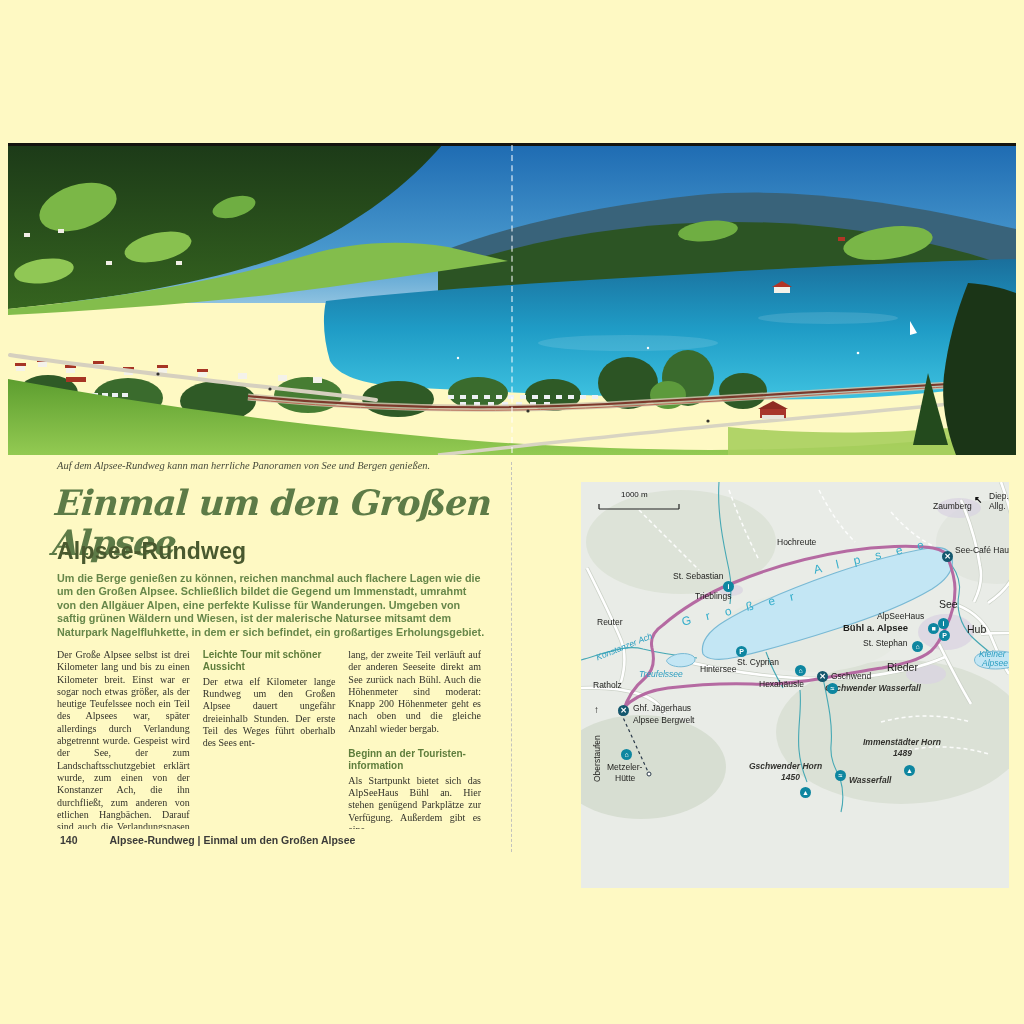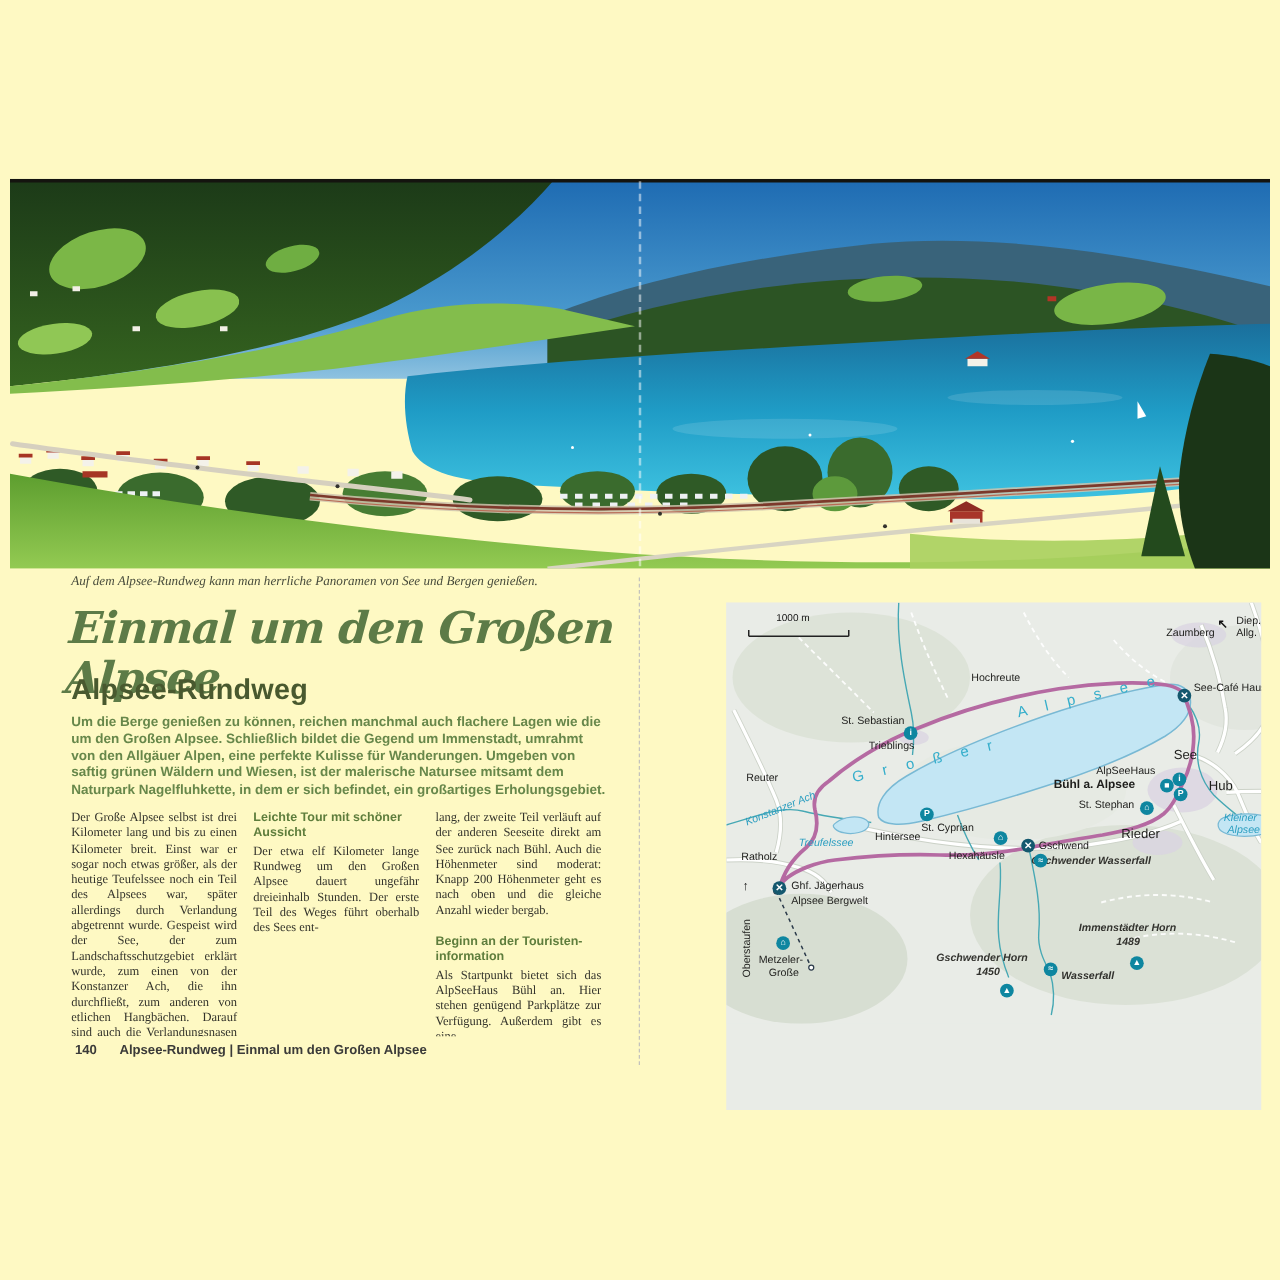--- a/index.html
+++ b/index.html
@@ -26,21 +26,21 @@
          font:700 10.8px/13.4px "Liberation Sans",sans-serif;color:#67874a;}
   .cols{position:absolute;left:57px;top:649px;width:424px;height:180px;display:flex;gap:13px;overflow:hidden;}
   .col{width:133px;font:10px/12.3px "Liberation Serif",serif;color:#33332b;text-align:justify;}
   .col p{margin:0;}
   .col-heading{font:700 10px/12.4px "Liberation Sans",sans-serif;color:#5e7d3c;
                margin:13px 0 2px 0;text-align:left;}
   .col2 .col-heading:first-child{margin-top:0;}
 
   
   .footer{position:absolute;top:834px;font:700 10.5px/13px "Liberation Sans",sans-serif;color:#3b3b39;
-          display:flex;gap:18px;white-space:nowrap;}
+          display:flex;gap:32px;white-space:nowrap;}
   .footer-left{left:60px;}
   .footer-right{right:36px;gap:16px;}
 
   
   .map{position:absolute;left:541px;top:482px;width:428px;height:406px;overflow:hidden;background:#e9ece7;margin-left:40px;}
   .map svg{position:absolute;left:0;top:0;}
   #map-labels{position:absolute;left:0;top:0;width:428px;height:337px;}
   .map-label{position:absolute;font:8.5px/9.5px "Liberation Sans",sans-serif;color:#1d1d1b;
              white-space:nowrap;transform-origin:0 0;}
   .map-label.place-lg{font-size:10.5px;}
@@ -315,34 +315,34 @@
         <div class="map-label place" style="left: 408px; top: 10px;">Diep.</div>
         <div class="map-label place" style="left: 408px; top: 20px;">Allg.</div>
         <div class="map-label place" style="left: 374px; top: 64px;">See-Café Haus</div>
         <div class="map-label place-lg" style="left: 358px; top: 118px;">See</div>
         <div class="map-label place" style="left: 296px; top: 130px;">AlpSeeHaus</div>
         <div class="map-label place-bold" style="left: 262px; top: 141px;">Bühl a. Alpsee</div>
         <div class="map-label place" style="left: 282px; top: 157px;">St. Stephan</div>
         <div class="map-label place-lg" style="left: 386px; top: 143px;">Hub</div>
         <div class="map-label water" style="left: 398px; top: 168px;">Kleiner</div>
         <div class="map-label water" style="left: 401px; top: 177px;">Alpsee</div>
-        <div class="map-label place-lg" style="left: 316px; top: 181px;">Rieder</div>
+        <div class="map-label place-lg" style="left: 306px; top: 181px;">Rieder</div>
         <div class="map-label place" style="left: 250px; top: 190px;">Gschwend</div>
         <div class="map-label nature" style="left: 244px; top: 202px;">Gschwender Wasserfall</div>
         <div class="map-label place" style="left: 178px; top: 198px;">Hexahäusle</div>
         <div class="map-label place" style="left: 108px; top: 183px; padding-left: 11px;">Hintersee</div>
         <div class="map-label place" style="left: 156px; top: 176px;">St. Cyprian</div>
         <div class="map-label water" style="left: 14px; top: 172px; transform: rotate(-22deg);">Konstanzer Ach</div>
         <div class="map-label water" style="left: 58px; top: 188px;">Treufelssee</div>
         <div class="map-label place" style="left: 12px; top: 199px;">Ratholz</div>
         <div class="map-label place" style="left: 52px; top: 222px;">Ghf. Jägerhaus</div>
         <div class="map-label place" style="left: 52px; top: 234px;">Alpsee Bergwelt</div>
         <div class="map-label place" style="left: 12px; top: 300px; transform: rotate(-90deg);">Oberstaufen</div>
         <div class="map-label place" style="left: 26px; top: 281px;">Metzeler-</div>
-        <div class="map-label place" style="left: 34px; top: 292px;">Große</div>
+        <div class="map-label place" style="left: 34px; top: 292px;">Hütte</div>
         <div class="map-label nature" style="left: 282px; top: 256px;">Immenstädter Horn</div>
         <div class="map-label nature" style="left: 312px; top: 267px;">1489</div>
         <div class="map-label nature" style="left: 168px; top: 280px;">Gschwender Horn</div>
         <div class="map-label nature" style="left: 200px; top: 291px;">1450</div>
         <div class="map-label nature" style="left: 268px; top: 294px;">Wasserfall</div>
         <div class="map-label lake" style="left: 100px; top: 136px; transform: rotate(-13deg);">G r o ß e r</div>
         <div class="map-label lake" style="left: 232px; top: 84px; transform: rotate(-13deg);">A l p s e e</div>
         <div class="map-icon round" style="left: 142px; top: 99px;">i</div>
         <div class="map-icon round" style="left: 155px; top: 164px;">P</div>
         <div class="map-icon round" style="left: 214px; top: 183px;">⌂</div>

